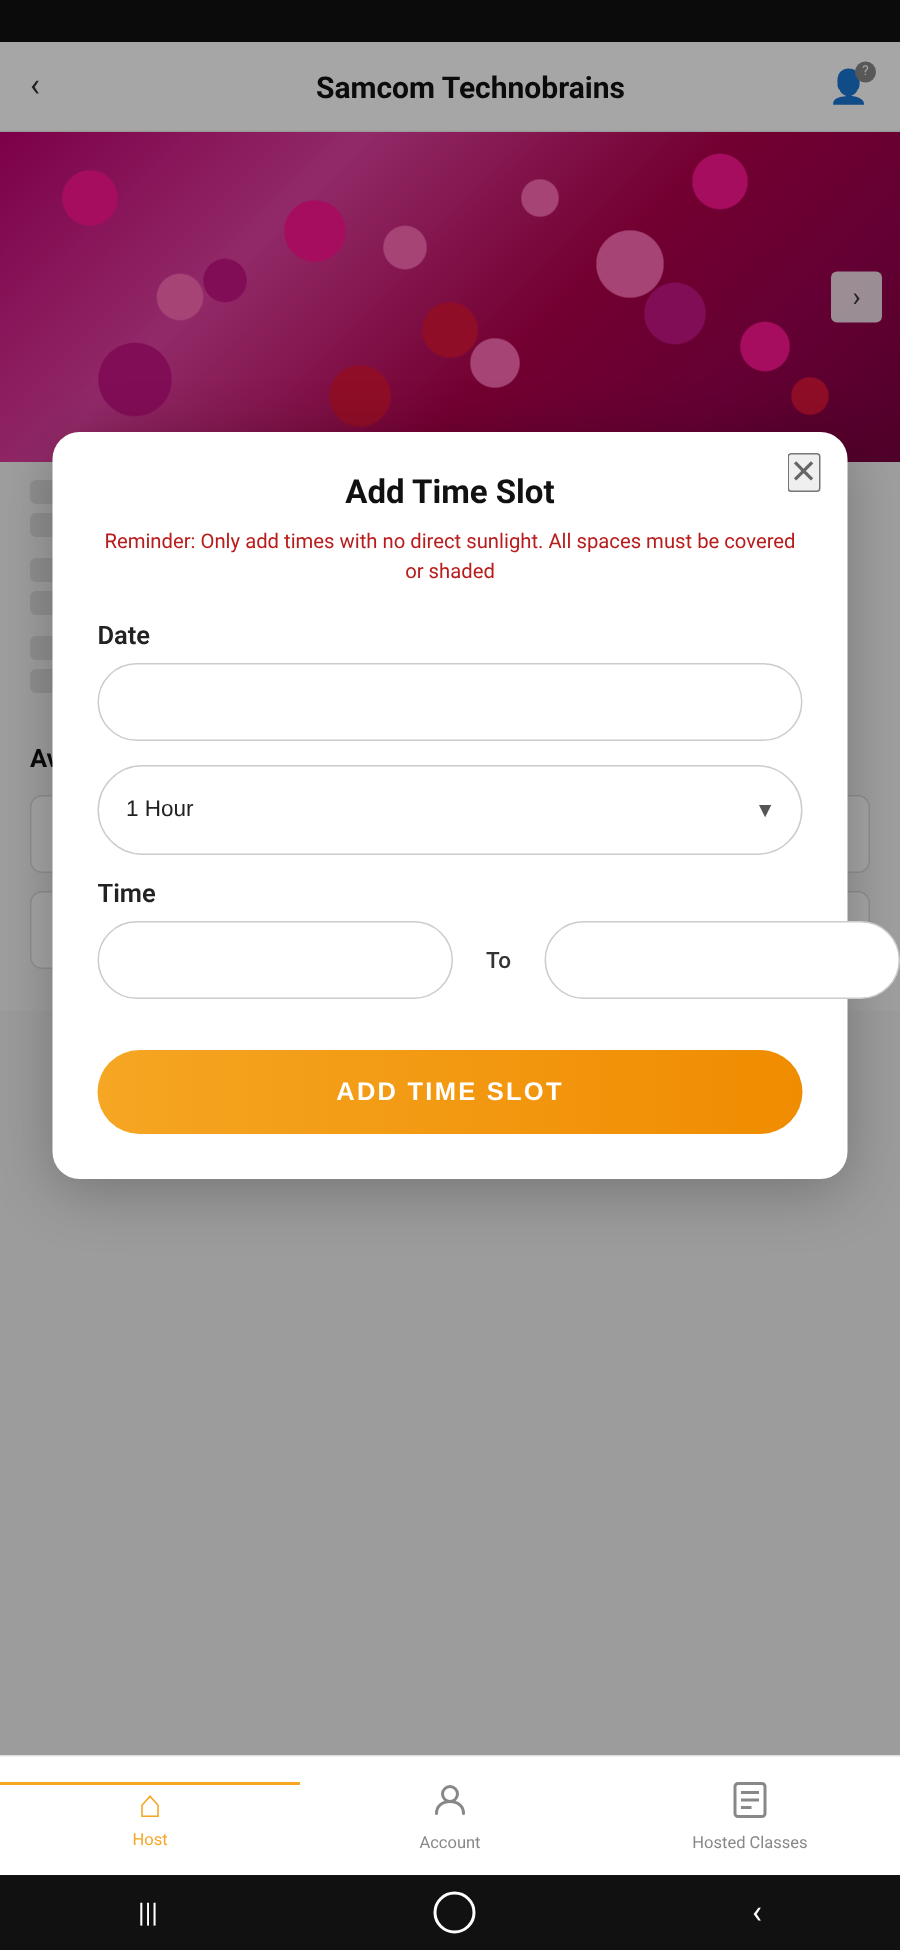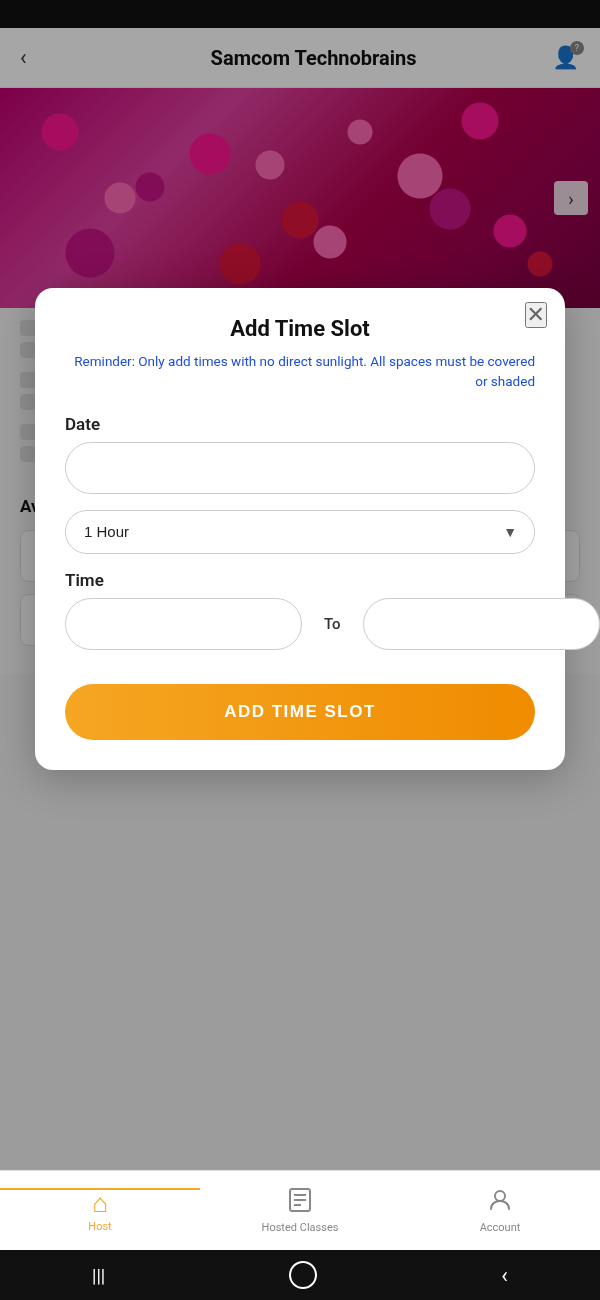--- a/index.html
+++ b/index.html
@@ -165,22 +165,22 @@
     .modal-title {
       font-size: 22px;
       font-weight: 700;
       color: #111;
       text-align: center;
       margin-bottom: 10px;
     }
 
     .modal-reminder {
       font-size: 13.5px;
-      color: #1d4ed8;
-      text-align: right;
+      color: #b91c1c;
+      text-align: center;
       line-height: 1.5;
       margin-bottom: 22px;
     }
 
     .form-label {
       font-size: 17px;
       font-weight: 600;
       color: #222;
       margin-bottom: 8px;
       display: block;
@@ -201,21 +201,21 @@
       color: #222;
       background: #fff;
     }
 
     .form-select-wrapper {
       position: relative;
       width: 100%;
     }
     .form-select {
       width: 100%;
-      height: 44px;
+      height: 60px;
       border: 1.5px solid #ccc;
       border-radius: 30px;
       padding: 0 18px;
       font-size: 15px;
       outline: none;
       color: #222;
       background: #fff;
       appearance: none;
       cursor: pointer;
     }
@@ -449,36 +449,36 @@
 </div>
 
 <div class="bottom-nav">
   <div class="nav-item active">
     <span class="nav-item-icon">⌂</span>
     <span class="nav-item-label">Host</span>
   </div>
   <div class="nav-item">
     <span class="nav-item-icon">
       <svg width="26" height="26" viewBox="0 0 26 26" fill="none" xmlns="http://www.w3.org/2000/svg">
+        <circle cx="13" cy="9" r="5" stroke="#888" stroke-width="2" fill="none"></circle>
+        <path d="M4 22c0-5 4-8 9-8s9 3 9 8" stroke="#888" stroke-width="2" fill="none" stroke-linecap="round"></path>
+      </svg>
+    </span>
+    <span class="nav-item-label">Account</span>
+  </div>
+  <div class="nav-item">
+    <span class="nav-item-icon">
+      <svg width="26" height="26" viewBox="0 0 26 26" fill="none" xmlns="http://www.w3.org/2000/svg">
         <rect x="3" y="2" width="20" height="22" rx="2" stroke="#888" stroke-width="2" fill="none"></rect>
         <line x1="7" y1="8" x2="19" y2="8" stroke="#888" stroke-width="2"></line>
         <line x1="7" y1="13" x2="19" y2="13" stroke="#888" stroke-width="2"></line>
         <line x1="7" y1="18" x2="14" y2="18" stroke="#888" stroke-width="2"></line>
       </svg>
     </span>
     <span class="nav-item-label">Hosted Classes</span>
   </div>
-  <div class="nav-item">
-    <span class="nav-item-icon">
-      <svg width="26" height="26" viewBox="0 0 26 26" fill="none" xmlns="http://www.w3.org/2000/svg">
-        <circle cx="13" cy="9" r="5" stroke="#888" stroke-width="2" fill="none"></circle>
-        <path d="M4 22c0-5 4-8 9-8s9 3 9 8" stroke="#888" stroke-width="2" fill="none" stroke-linecap="round"></path>
-      </svg>
-    </span>
-    <span class="nav-item-label">Account</span>
-  </div>
 </div>
 
 <div class="android-nav">
   <span class="android-nav-btn">|||</span>
   <span class="android-nav-btn" style="font-size:22px; border: 2px solid #fff; border-radius: 50%; width:28px; height:28px; display:inline-flex; align-items:center; justify-content:center;"></span>
   <span class="android-nav-btn" style="font-size:22px;">‹</span>
 </div>
 
 </body></html>

